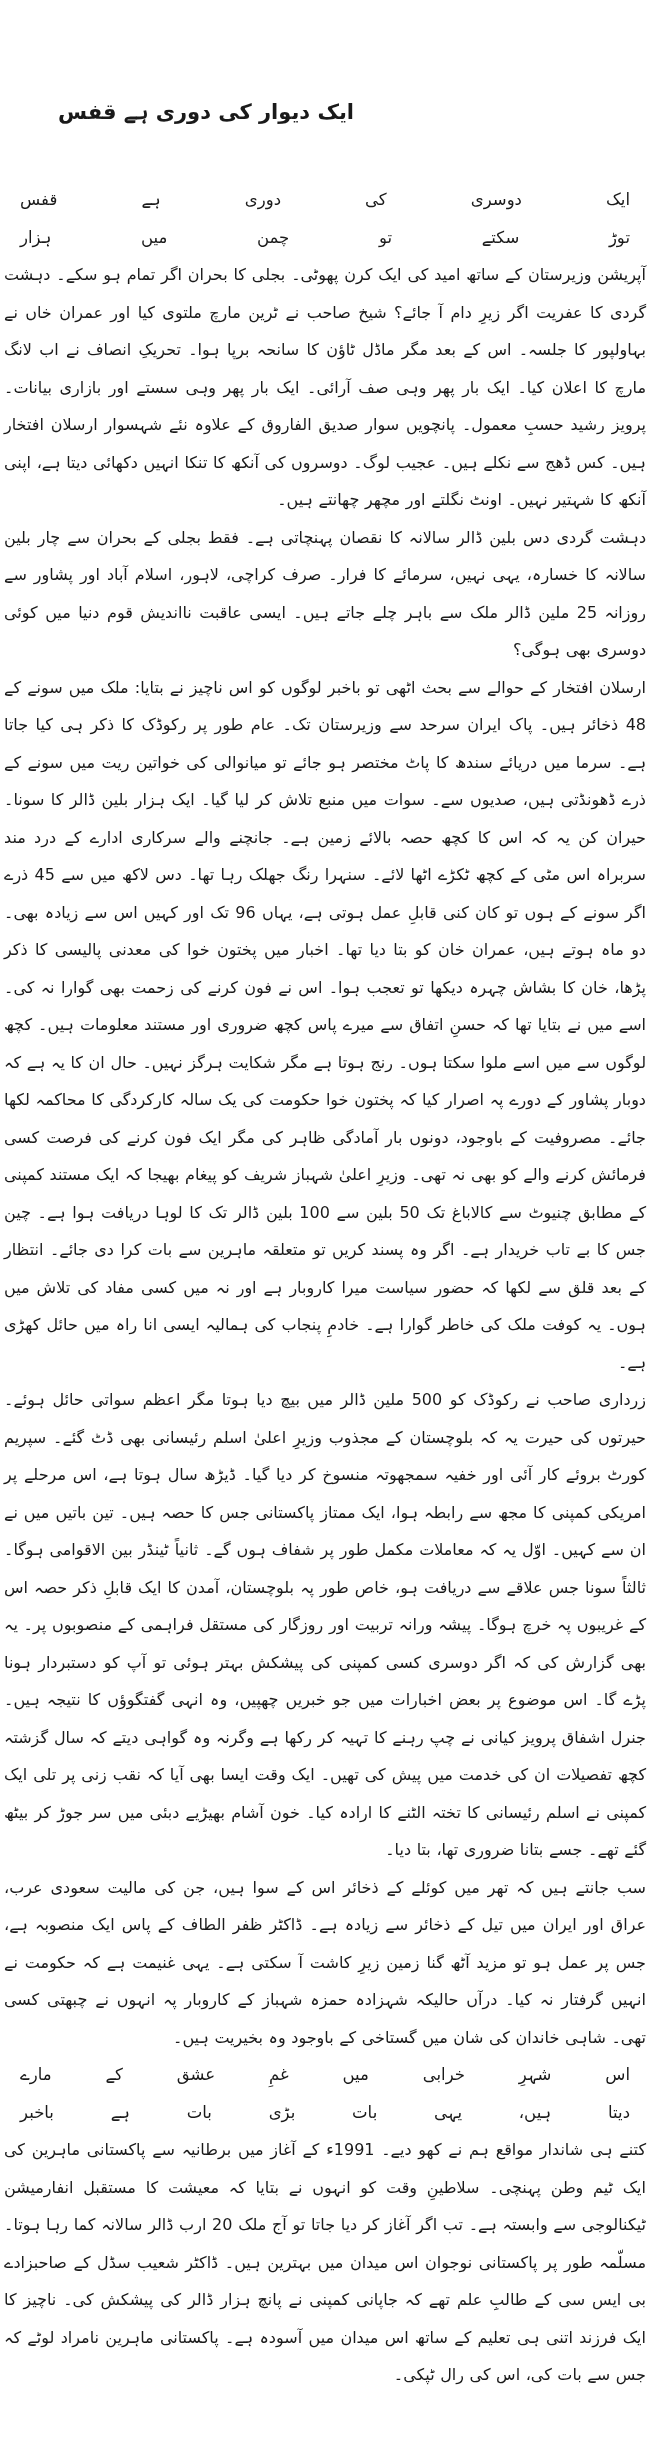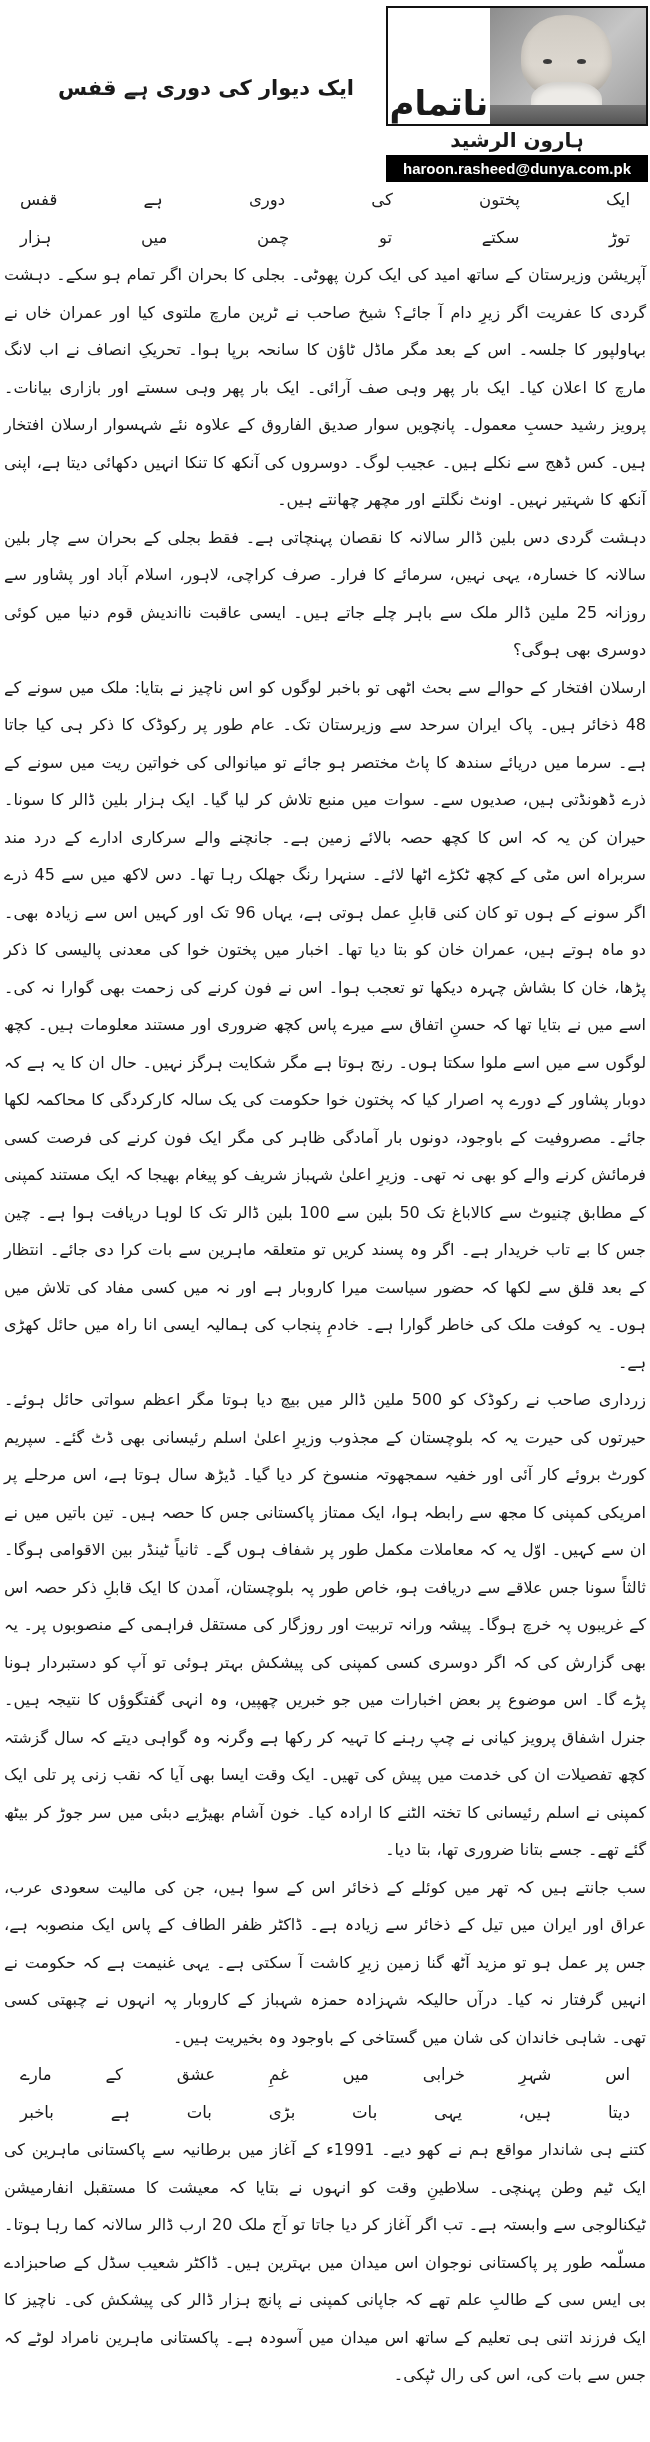--- a/index.html
+++ b/index.html
@@ -38,66 +38,49 @@
     text-align:center;font-size:20px;font-weight:bold;
     padding:1px 0 2px 0;line-height:26px;
   }
   .email-bar{
     height:27px;line-height:27px;background:#000;color:#fff;
     text-align:center;direction:ltr;
     font-family:"Liberation Sans",sans-serif;font-weight:bold;font-size:15px;
   }
   
   .title{
-    position:absolute;top:76px;right:268px;left:30px;
+    position:absolute;top:100px;right:268px;left:30px;
     text-align:center;font-size:21px;font-weight:bold;white-space:nowrap;
   }
   
   .article{
     position:absolute;top:181px;left:4px;right:4px;
   }
   .para{
     font-size:16px;line-height:37.5px;text-align:justify;
     word-spacing:0.5px;
   }
   .verse-line{
     display:flex;justify-content:space-between;
     font-size:16.5px;line-height:37.5px;padding:0 16px;
   }
 </style>
 </head>
 <body>
 
 <div class="page">
 
-  <div class="header-wrap">
-    <div class="header-box">
-      <div class="logo-area">
-        <span class="logo-text">ناتمام</span>
-      </div>
-      <div class="photo">
-        <div class="photo-bg"></div>
-        <div class="photo-face"></div>
-        <div class="photo-eye left"></div>
-        <div class="photo-eye right"></div>
-        <div class="photo-beard"></div>
-        <div class="photo-shoulder"></div>
-      </div>
-    </div>
-    <div class="author-name">ہارون الرشید</div>
-    <div class="email-bar">haroon.rasheed@dunya.com.pk</div>
-  </div>
 
   <div class="title">ایک دیوار کی دوری ہے قفس</div>
 
   <div class="article">
       <div class="verse">
         <div class="verse-line">
           <span>ایک</span>
-          <span>پختون</span>
+          <span>دوسری</span>
           <span>کی</span>
           <span>دوری</span>
           <span>ہے</span>
           <span>قفس</span>
         </div>
         <div class="verse-line">
           <span>توڑ</span>
           <span>سکتے</span>
           <span>تو</span>
           <span>چمن</span>

